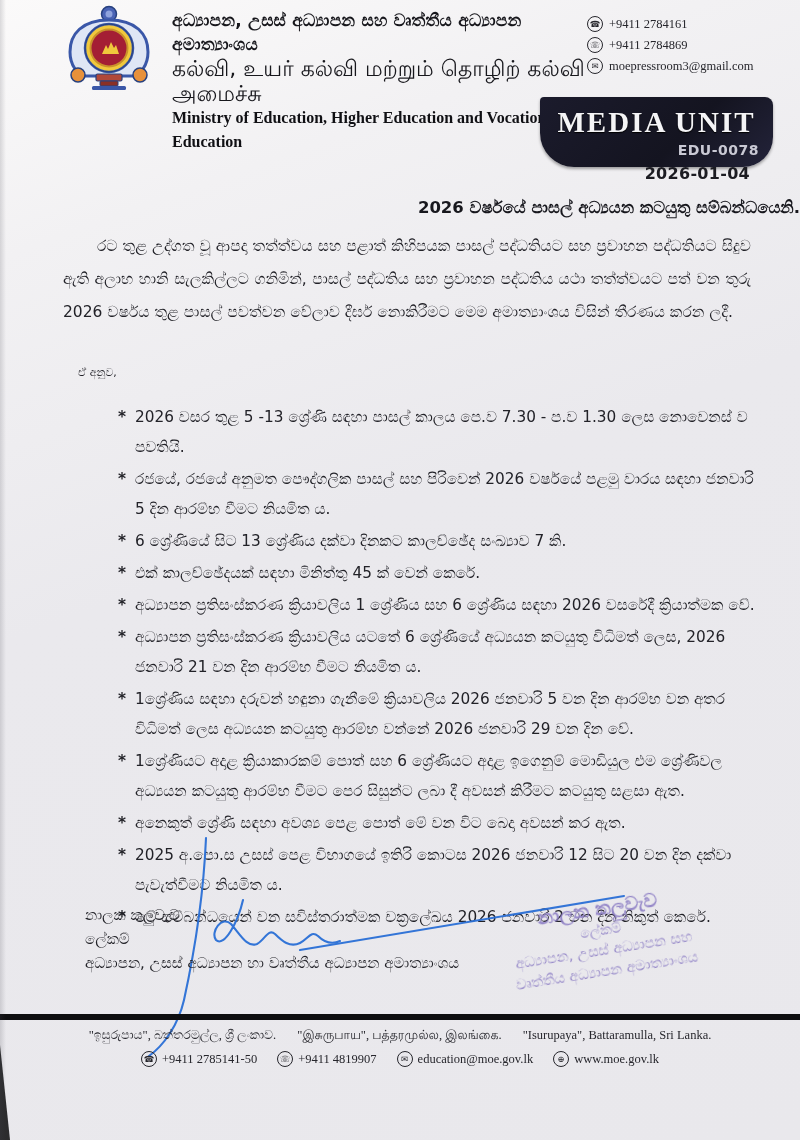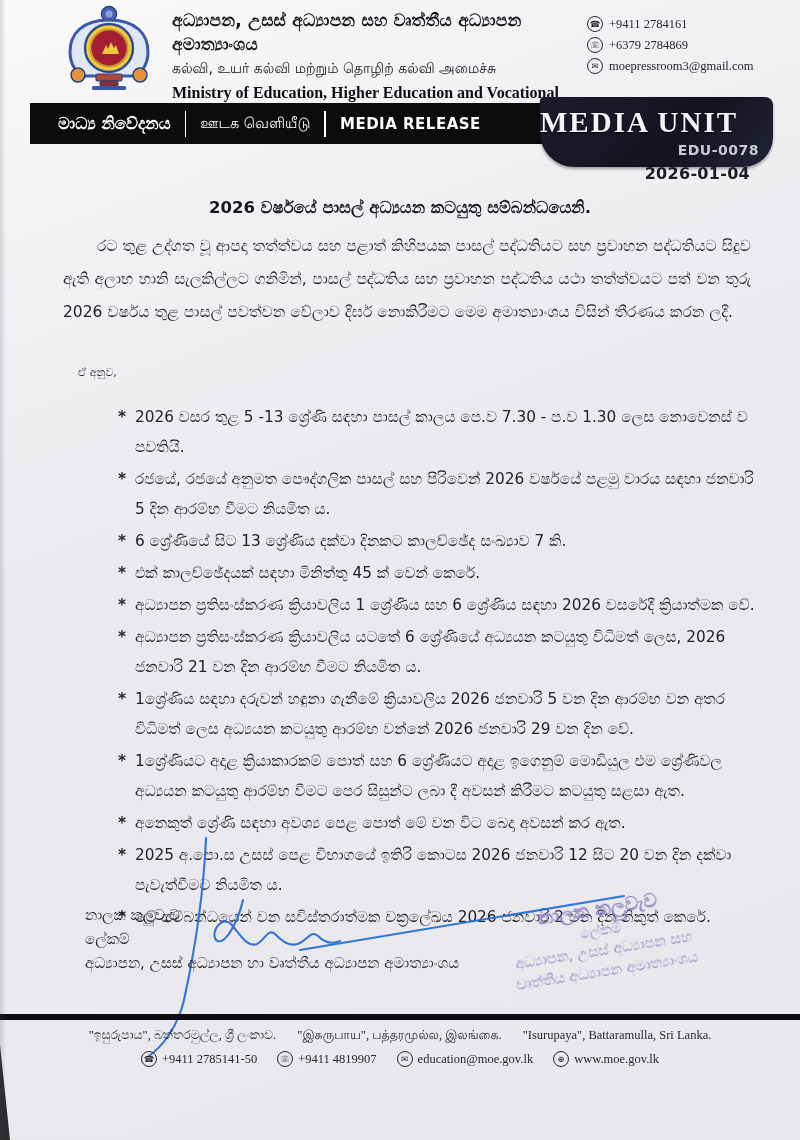--- a/index.html
+++ b/index.html
@@ -14,21 +14,21 @@
     margin:0 auto;
     background:linear-gradient(160deg,#fbfafa 0%,#f2f1f3 18%,#eae9ed 45%,#e9e8ec 100%);
     overflow:hidden;
     color:#1e1e24;
   }
   
   .header{position:absolute;top:0;left:0;width:100%;height:96px;}
   .emblem{position:absolute;left:58px;top:4px;width:102px;height:88px;}
   .ministry-block{position:absolute;left:172px;top:8px;width:440px;text-align:left;}
   .ministry-si{font-size:17px;font-weight:bold;letter-spacing:.2px;color:#17171c;line-height:24px;}
-  .ministry-ta{font-size:14px;color:#17171c;line-height:25px;}
+  .ministry-ta{font-size:22px;color:#17171c;line-height:25px;}
   .ministry-en{font-family:"Liberation Serif","DejaVu Serif",serif;font-weight:bold;font-size:16px;line-height:24px;color:#101014;}
   .contacts{position:absolute;right:28px;top:16px;width:185px;font-family:"Liberation Serif","DejaVu Serif",serif;font-size:12.5px;color:#26262c;}
   .contact-row{display:flex;align-items:center;gap:6px;margin-bottom:5px;}
   .cicon{display:inline-flex;width:14px;height:14px;min-width:14px;border:1.2px solid #26262c;border-radius:50%;align-items:center;justify-content:center;font-size:8.5px;line-height:1;color:#26262c;}
   
   .banner-bar{
     position:absolute;left:30px;top:103px;width:585px;height:41px;
     background:#0c0c0e;color:#fff;display:flex;align-items:center;
     padding-left:28px;box-sizing:border-box;gap:14px;
   }
@@ -36,29 +36,29 @@
   .banner-ta{font-size:14.5px;}
   .banner-en{font-size:15px;font-weight:bold;letter-spacing:.5px;}
   .banner-sep{display:inline-block;width:1.6px;height:26px;background:#fff;}
   .unit-badge{
     position:absolute;left:540px;top:97px;width:233px;height:70px;
     background:linear-gradient(135deg,#1b1b2c 0%,#141420 60%,#23233a 100%);
     border-radius:4px 8px 30px 34px;
     box-shadow:0 2px 3px rgba(0,0,0,.35);
   }
   .unit-title{
-    position:absolute;left:0;top:9px;width:100%;text-align:left;
+    position:absolute;left:0;top:9px;width:100%;text-align:center;
     font-family:"Liberation Serif","DejaVu Serif",serif;
     color:#f4f4f6;font-weight:bold;font-size:29px;letter-spacing:2px;
     text-shadow:0 1px 1px #000;
   }
   .unit-code{position:absolute;right:14px;bottom:9px;font-size:14px;font-weight:bold;color:#c9c9d4;letter-spacing:.5px;}
   .doc-date{position:absolute;right:50px;top:164px;font-size:16px;font-weight:bold;color:#1c1c22;letter-spacing:.3px;}
   
-  .doc-title{position:absolute;left:0;top:198px;width:100%;text-align:center;font-size:16.5px;font-weight:bold;color:#17171d;}
+  .doc-title{position:absolute;left:0;top:198px;width:100%;text-align:right;font-size:16.5px;font-weight:bold;color:#17171d;}
   .intro{position:absolute;left:63px;top:230px;width:688px;font-size:15.5px;line-height:33px;text-align:justify;text-indent:34px;color:#222228;}
   .accordingly{position:absolute;left:78px;top:366px;font-size:11px;color:#222228;}
   .bullets{position:absolute;left:118px;top:402px;width:640px;margin:0;padding:0;list-style:none;font-size:15.3px;line-height:30px;color:#222228;}
   .bullets li{position:relative;padding-left:17px;margin-bottom:2px;text-align:left;}
   .bullets li .marker{position:absolute;left:0;top:0;font-weight:bold;}
   
   .sig-block{position:absolute;left:85px;top:903px;font-size:15px;line-height:24px;color:#222228;}
   .sig-svg{position:absolute;left:0;top:0;width:800px;height:1140px;pointer-events:none;}
   .stamp{
     position:absolute;left:452px;top:896px;width:300px;
@@ -105,36 +105,29 @@
       <div class="ministry-ta">கல்வி, உயர் கல்வி மற்றும் தொழிற் கல்வி அமைச்சு</div>
       <div class="ministry-en">Ministry of Education, Higher Education and Vocational Education</div>
     </div>
     <div class="contacts">
       <div class="contact-row">
         <span class="cicon">☎</span>
         <span>+9411 2784161</span>
       </div>
       <div class="contact-row">
         <span class="cicon">☏</span>
-        <span>+6379 2784869</span>
+        <span>+9411 2784869</span>
       </div>
       <div class="contact-row">
         <span class="cicon">✉</span>
         <span>moepressroom3@gmail.com</span>
       </div>
     </div>
   </div>
 
-  <div class="banner-bar">
-    <span class="banner-si">මාධ්‍ය නිවේදනය</span>
-    <span class="banner-sep"></span>
-    <span class="banner-ta">ஊடக வெளியீடு</span>
-    <span class="banner-sep"></span>
-    <span class="banner-en">MEDIA RELEASE</span>
-  </div>
   <div class="unit-badge">
     <div class="unit-title">MEDIA UNIT</div>
     <div class="unit-code">EDU-0078</div>
   </div>
   <div class="doc-date">2026-01-04</div>
 
   <div class="doc-title">2026 වර්ෂයේ පාසල් අධ්‍යයන කටයුතු සම්බන්ධයෙනි.</div>
   <div class="intro">රට තුළ උද්ගත වූ ආපදා තත්ත්වය සහ පළාත් කිහිපයක පාසල් පද්ධතියට සහ ප්‍රවාහන පද්ධතියට සිදුව ඇති අලාභ හානි සැලකිල්ලට ගනිමින්, පාසල් පද්ධතිය සහ ප්‍රවාහන පද්ධතිය යථා තත්ත්වයට පත් වන තුරු 2026 වර්ෂය තුළ පාසල් පවත්වන වේලාව දීර්ඝ නොකිරීමට මෙම අමාත්‍යාංශය විසින් තීරණය කරන ලදී.</div>
   <div class="accordingly">ඒ අනුව,</div>
 

